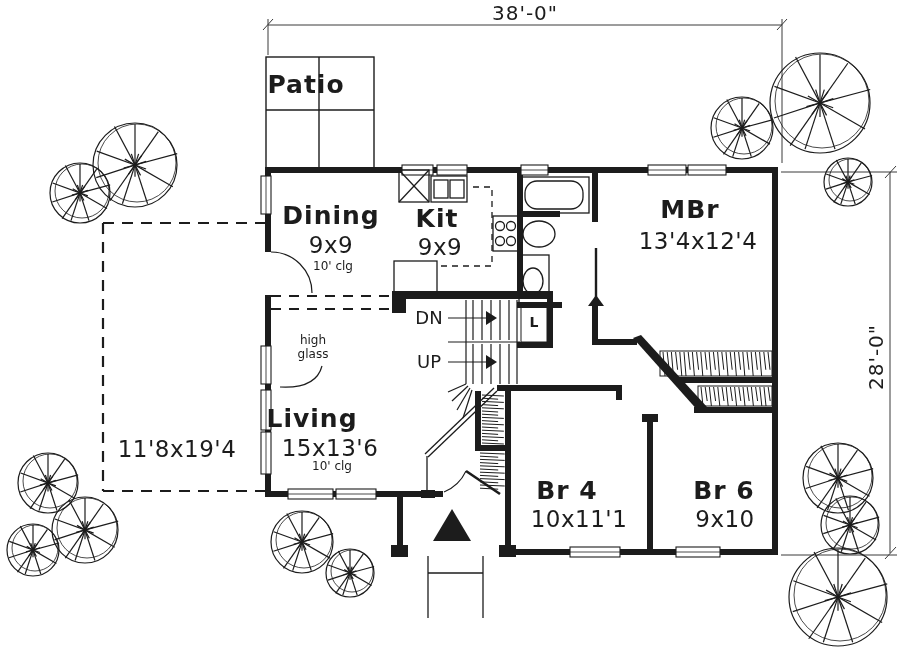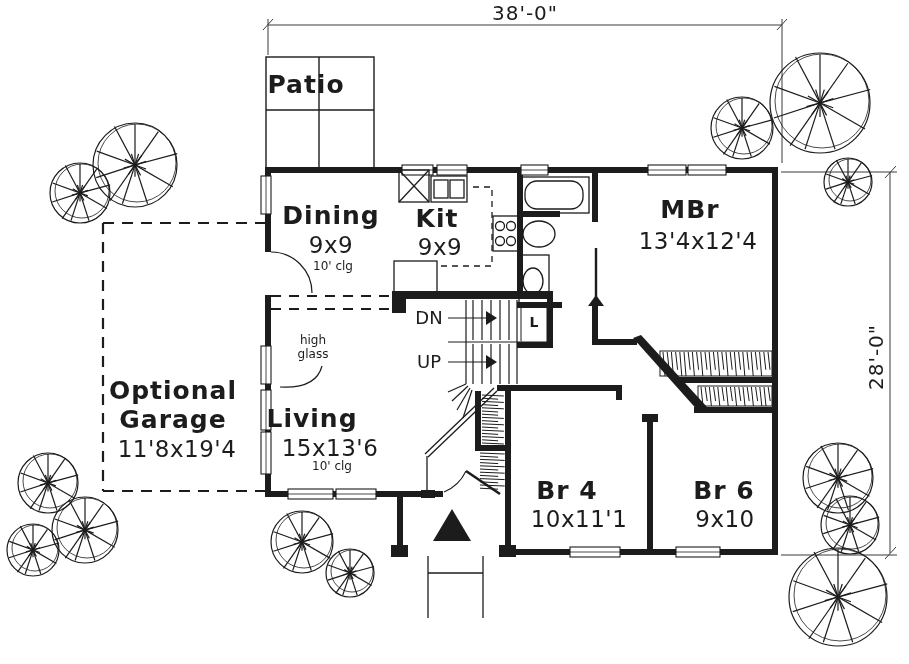--- a/index.html
+++ b/index.html
@@ -455,21 +455,20 @@
   <div class="lbl room-name" style="left:331px;top:216px">Dining</div>
   <div class="lbl room-size" style="left:331px;top:245px">9x9</div>
   <div class="lbl room-note" style="left:333px;top:267px">10' clg</div>
 
   <div class="lbl room-name" style="left:437px;top:219px">Kit</div>
   <div class="lbl room-size" style="left:440px;top:247px">9x9</div>
 
   <div class="lbl room-name" style="left:690px;top:210px">MBr</div>
   <div class="lbl room-size" style="left:698px;top:241px">13'4x12'4</div>
 
-  <div class="lbl room-name wrap" style="left:173px;top:406px;width:150px">Optional Garage</div>
   <div class="lbl room-size" style="left:177px;top:449px">11'8x19'4</div>
 
   <div class="lbl room-name" style="left:312px;top:419px">Living</div>
   <div class="lbl room-size" style="left:330px;top:448px">15x13'6</div>
   <div class="lbl room-note" style="left:332px;top:467px">10' clg</div>
 
   <div class="lbl room-name" style="left:567px;top:491px">Br 4</div>
   <div class="lbl room-size" style="left:579px;top:519px">10x11'1</div>
 
   <div class="lbl room-name" style="left:724px;top:491px">Br 6</div>

